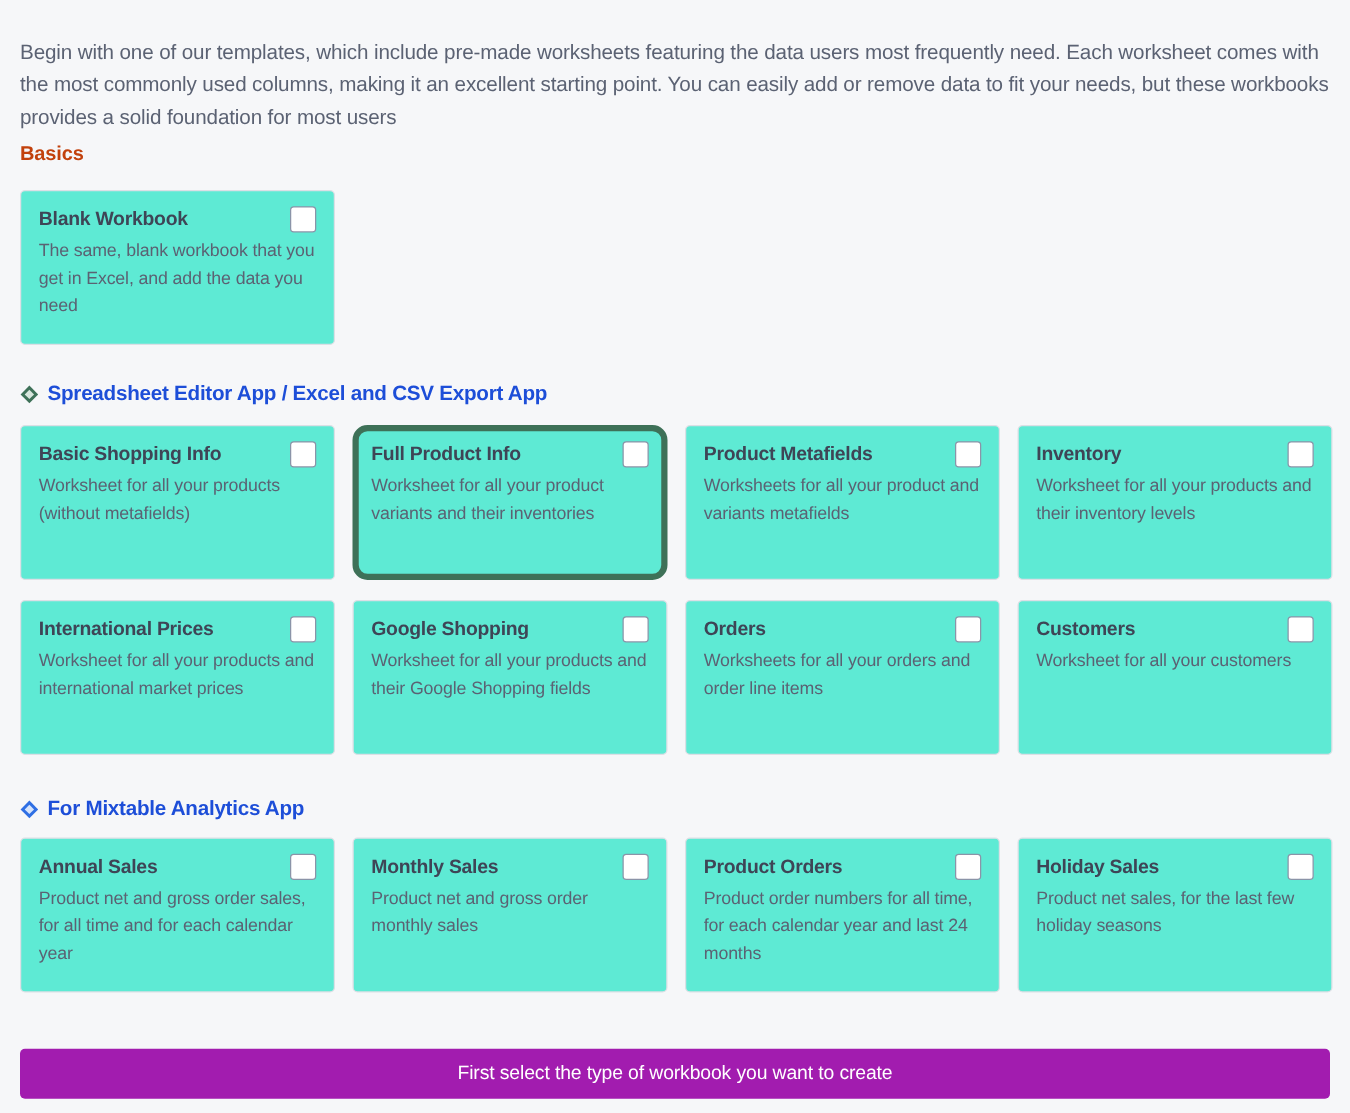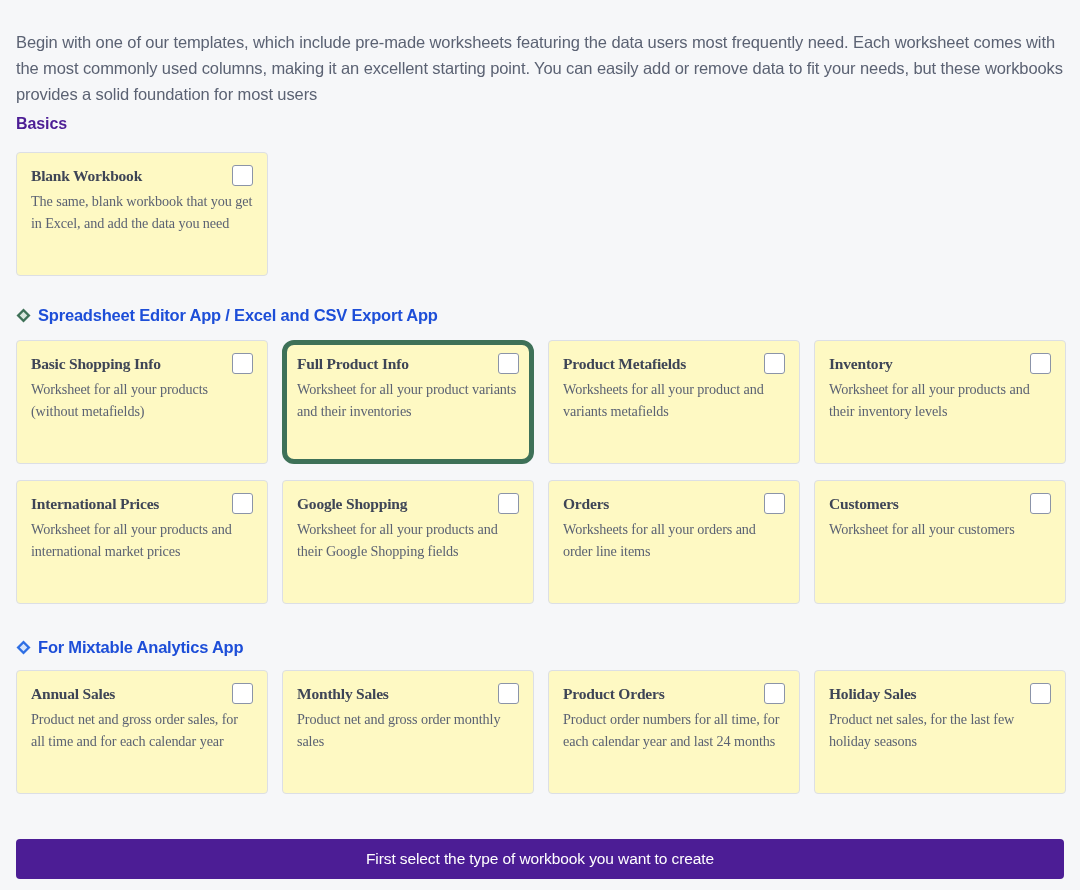--- a/index.html
+++ b/index.html
@@ -26,21 +26,21 @@
     width: 1048px;
     font-size: 16.5px;
     line-height: 26px;
     color: #5b6273;
     letter-spacing: -0.1px;
   }
   .section-label {
     position: absolute;
     font-size: 16px;
     font-weight: bold;
-    color: #4c1d95;
+    color: #c2410c;
     letter-spacing: -0.1px;
   }
   .basics-label { left: 16px; top: 115px; }
   .sec-head {
     position: absolute;
     left: 16px;
     display: flex;
     align-items: center;
     gap: 7px;
     font-size: 16.5px;
@@ -67,27 +67,26 @@
     grid-template-columns: repeat(4, 252px);
     column-gap: 14px;
   }
   .row-basics { top: 152px; }
   .row-a { top: 340px; }
   .row-b { top: 480px; }
   .row-c { top: 670px; }
 
   .card {
     position: relative;
-    background: #fef9c3;
+    background: #5eead4;
     border: 1px solid #dcdfe5;
     border-radius: 4px;
     padding: 12px 14px 14px 14px;
     height: 124px;
     overflow: hidden;
-    font-family: Liberation Serif, serif;
   }
   .row-basics .card { height: 124px; }
 
   .card.selected {
     border: 5px solid #3e7158;
     border-radius: 12px;
     padding: 8px 10px 10px 10px;
     height: 124px;
   }
 
@@ -121,21 +120,21 @@
     color: #5b6273;
     letter-spacing: -0.1px;
   }
 
   .footer-btn {
     position: absolute;
     left: 16px;
     top: 839px;
     width: 1048px;
     height: 40px;
-    background: #4c1d95;
+    background: #a21caf;
     border: none;
     border-radius: 4px;
     color: #ffffff;
     font-size: 15.5px;
     font-family: "Liberation Sans", sans-serif;
     letter-spacing: -0.1px;
     display: flex;
     align-items: center;
     justify-content: center;
     cursor: default;

